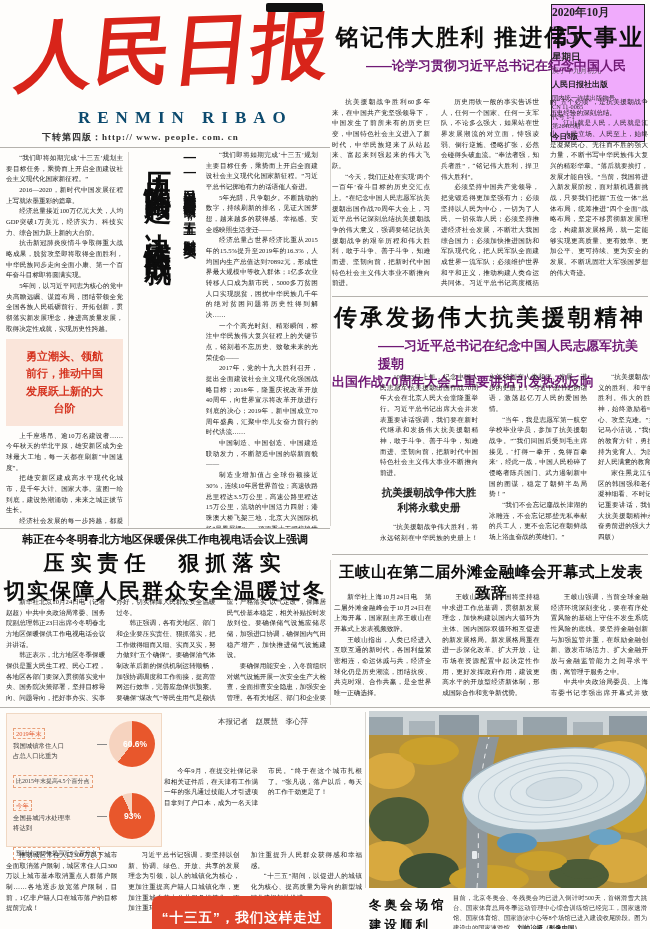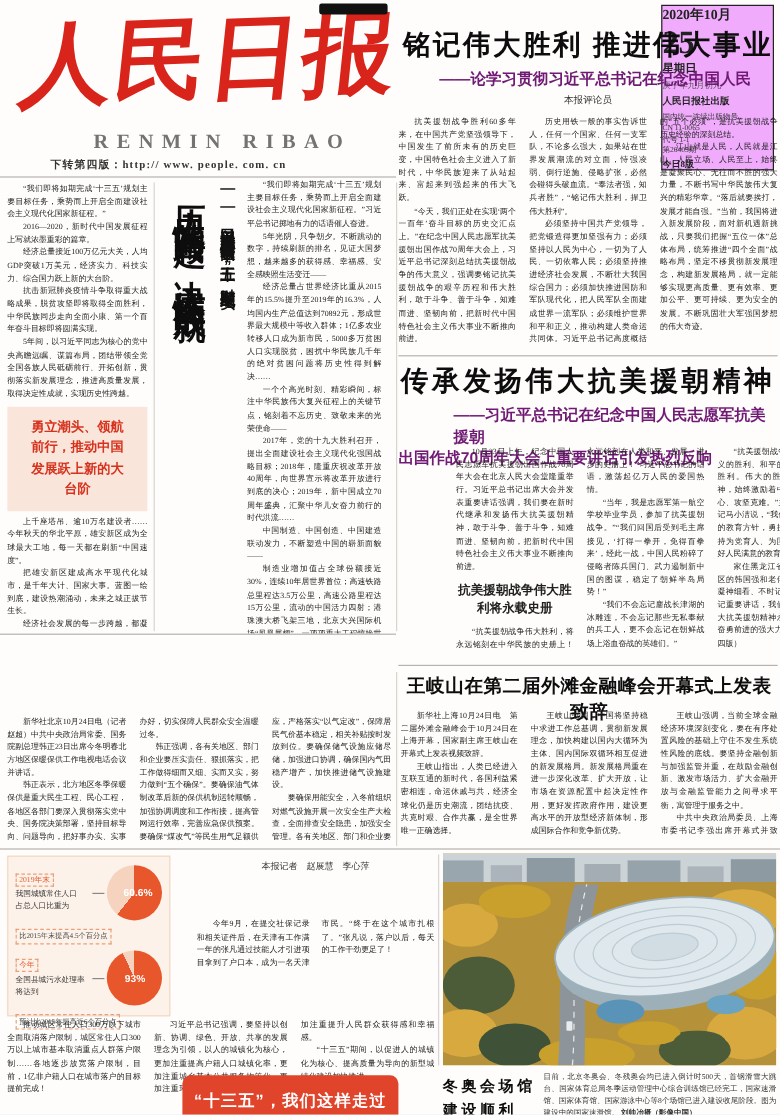--- a/index.html
+++ b/index.html
@@ -9,21 +9,21 @@
   .sans{font-family:"Liberation Sans","DejaVu Sans",sans-serif;}
   .bt{font-size:6.6px;line-height:1.62;text-align:justify;overflow:hidden;}
   .bt p{margin:0;text-indent:2em;}
   .cols3{column-count:3;column-gap:11px;}
   .cols2{column-count:2;column-gap:10px;}
   .rule-h{border-top:1px solid #b5b2ad;}
   .rule-v{border-left:1px solid #d8d5d0;}
   
   .mast-title{color:#d8241a;font-weight:900;font-size:76px;letter-spacing:2px;
       transform:skewX(-8deg) rotate(-2deg);white-space:nowrap;line-height:1;}
-  .mast-roman{color:#737373;font-weight:bold;font-size:17px;letter-spacing:7px;}
+  .mast-roman{color:#0c4a6e;font-weight:bold;font-size:17px;letter-spacing:7px;}
   .mast-web{font-weight:bold;font-size:9px;color:#333;letter-spacing:1px;}
   .datebox{border:1.4px solid #222;text-align:left;padding-top:0;box-sizing:border-box;background:#f0abfc;}
   .datebox .dm{font-weight:bold;font-size:11.5px;}
   .datebox .dd{font-weight:bold;font-size:27px;line-height:1.15;}
   .datebox .dw{font-weight:bold;font-size:9.5px;margin-bottom:2px;}
   .datebox .lun{font-size:7px;color:#555;margin-bottom:3px;}
   .datebox .pub{font-weight:bold;font-size:8px;margin-bottom:3px;}
   .datebox .sm{font-size:6.3px;line-height:1.5;color:#333;}
   .datebox .pg{font-weight:bold;font-size:7.5px;margin-top:1px;}
   
@@ -83,21 +83,20 @@
     <div class="sm">代号 1-1</div>
     <div class="sm">第26405期</div>
     <div class="pg">今日8版</div>
   </div>
 
   <div class="abs rule-h" style="left:0;top:147px;width:330px;"></div>
 
   <div class="abs" style="left:332px;top:6px;width:316px;">
     <div class="hl-main sans" style="font-size:23px;letter-spacing:2px;margin-top:16px;">铭记伟大胜利  推进伟大事业</div>
     <div class="hl-sub sans" style="font-size:13px;margin-top:4px;padding-left:34px;">——论学习贯彻习近平总书记在纪念中国人民</div>
-    <div class="byline" style="margin-top:3px;">本报评论员</div>
   </div>
   <div class="abs bt cols3" style="left:332px;top:97px;width:316px;height:195px;">
       <p>抗美援朝战争胜利60多年来，在中国共产党坚强领导下，中国发生了前所未有的历史巨变，中国特色社会主义进入了新时代，中华民族迎来了从站起来、富起来到强起来的伟大飞跃。</p>
       <p>“今天，我们正处在实现‘两个一百年’奋斗目标的历史交汇点上。”在纪念中国人民志愿军抗美援朝出国作战70周年大会上，习近平总书记深刻总结抗美援朝战争的伟大意义，强调要铭记抗美援朝战争的艰辛历程和伟大胜利，敢于斗争、善于斗争，知难而进、坚韧向前，把新时代中国特色社会主义伟大事业不断推向前进。</p>
       <p>历史用铁一般的事实告诉世人，任何一个国家、任何一支军队，不论多么强大，如果站在世界发展潮流的对立面，恃强凌弱、倒行逆施、侵略扩张，必然会碰得头破血流。“奉法者强，知兵者胜”，“铭记伟大胜利，捍卫伟大胜利”。</p>
       <p>必须坚持中国共产党领导，把党锻造得更加坚强有力；必须坚持以人民为中心，一切为了人民、一切依靠人民；必须坚持推进经济社会发展，不断壮大我国综合国力；必须加快推进国防和军队现代化，把人民军队全面建成世界一流军队；必须维护世界和平和正义，推动构建人类命运共同体。习近平总书记高度概括的“五个必须”，是抗美援朝战争历史经验的深刻总结。</p>
       <p>江山就是人民，人民就是江山。人民立场、人民至上，始终是凝聚民心、无往而不胜的强大力量，不断书写中华民族伟大复兴的精彩华章。“落后就要挨打，发展才能自强。”当前，我国将进入新发展阶段，面对新机遇新挑战，只要我们把握“五位一体”总体布局，统筹推进“四个全面”战略布局，坚定不移贯彻新发展理念，构建新发展格局，就一定能够实现更高质量、更有效率、更加公平、更可持续、更为安全的发展。不断巩固壮大军强国梦想的伟大奇迹。</p>
     </div>
 
   <div class="abs rule-h" style="left:332px;top:296px;width:316px;"></div>
@@ -150,40 +149,45 @@
         <p>经济总量占世界经济比重从2015年的15.5%提升至2019年的16.3%，人均国内生产总值达到70892元，形成世界最大规模中等收入群体；1亿多农业转移人口成为新市民，5000多万贫困人口实现脱贫，困扰中华民族几千年的绝对贫困问题将历史性得到解决……</p>
         <p>一个个高光时刻、精彩瞬间，标注中华民族伟大复兴征程上的关键节点，铭刻着不忘历史、致敬未来的光荣使命——</p>
         <p>2017年，党的十九大胜利召开，提出全面建设社会主义现代化强国战略目标；2018年，隆重庆祝改革开放40周年，向世界宣示将改革开放进行到底的决心；2019年，新中国成立70周年盛典，汇聚中华儿女奋力前行的时代洪流……</p>
         <p>中国制造、中国创造、中国建造联动发力，不断塑造中国的崭新面貌——</p>
         <p>制造业增加值占全球份额接近30%，连续10年居世界首位；高速铁路总里程达3.5万公里，高速公路里程达15万公里，流动的中国活力四射；港珠澳大桥飞架三地，北京大兴国际机场“凤凰展翅”，一项项重大工程惊艳世界；C919大型客机飞上蓝天，“中国天眼”落成启用，北斗导航系统正式开通，5G网络加速成型，创新浪潮持续迸发……</p>
       </div>
   </div>
 
   <div class="abs rule-h" style="left:0;top:528px;width:330px;"></div>
 
+  <div class="abs" style="left:0;top:532px;width:330px;">
+    <div class="kicker sans" style="font-size:11px;">韩正在今冬明春北方地区保暖保供工作电视电话会议上强调</div>
+    <div class="hl-main" style="font-size:21px;letter-spacing:6px;margin-top:2px;">压实责任　狠抓落实</div>
+    <div class="hl-main" style="font-size:21px;letter-spacing:2px;">切实保障人民群众安全温暖过冬</div>
+  </div>
   <div class="abs bt cols3" style="left:6px;top:597px;width:320px;height:108px;">
       <p>新华社北京10月24日电（记者赵超）中共中央政治局常委、国务院副总理韩正23日出席今冬明春北方地区保暖保供工作电视电话会议并讲话。</p>
       <p>韩正表示，北方地区冬季保暖保供是重大民生工程、民心工程，各地区各部门要深入贯彻落实党中央、国务院决策部署，坚持目标导向、问题导向，把好事办实、实事办好，切实保障人民群众安全温暖过冬。</p>
       <p>韩正强调，各有关地区、部门和企业要压实责任、狠抓落实，把工作做得细而又细、实而又实，努力做到“五个确保”。要确保油气体制改革后新的保供机制运转顺畅，加强协调调度和工作衔接，提高管网运行效率，完善应急保供预案。要确保“煤改气”等民生用气足额供应，严格落实“以气定改”，保障居民气价基本稳定，相关补贴按时发放到位。要确保储气设施应储尽储，加强进口协调，确保国内气田稳产增产，加快推进储气设施建设。</p>
       <p>要确保用能安全，入冬前组织对燃气设施开展一次安全生产大检查，全面排查安全隐患，加强安全管理。各有关地区、部门和企业要建立供暖季保供日调度机制，加强供需情况监测调度，及时协调解决问题。</p>
     </div>
 
   <div class="abs rule-v" style="left:330px;top:560px;height:145px;"></div>
   <div class="abs hl-main" style="left:334px;top:562px;width:314px;font-size:15.5px;letter-spacing:0.5px;">王岐山在第二届外滩金融峰会开幕式上发表致辞</div>
   <div class="abs bt cols3" style="left:334px;top:592px;width:314px;height:112px;">
       <p>新华社上海10月24日电　第二届外滩金融峰会于10月24日在上海开幕，国家副主席王岐山在开幕式上发表视频致辞。</p>
       <p>王岐山指出，人类已经进入互联互通的新时代，各国利益紧密相连，命运休戚与共，经济全球化仍是历史潮流，团结抗疫、共克时艰、合作共赢，是全世界唯一正确选择。</p>
       <p>王岐山强调，中国将坚持稳中求进工作总基调，贯彻新发展理念，加快构建以国内大循环为主体、国内国际双循环相互促进的新发展格局。新发展格局重在进一步深化改革、扩大开放，让市场在资源配置中起决定性作用，更好发挥政府作用，建设更高水平的开放型经济新体制，形成国际合作和竞争新优势。</p>
       <p>王岐山强调，当前全球金融经济环境深刻变化，要在有序处置风险的基础上守住不发生系统性风险的底线。要坚持金融创新与加强监管并重，在鼓励金融创新、激发市场活力、扩大金融开放与金融监管能力之间寻求平衡，寓管理于服务之中。</p>
       <p>中共中央政治局委员、上海市委书记李强出席开幕式并致辞。</p>
     </div>
 
   <div class="abs rule-h" style="left:0;top:707px;width:650px;"></div>
 
-  <div class="abs chartbox" style="left:6px;top:713px;width:136px;height:134px;">
+  <div class="abs chartbox" style="left:6px;top:713px;width:156px;height:134px;">
     <div class="cgroup">
       <div class="clabels">
         <span class="cprefix">2019年末</span>
         <div>我国城镇常住人口</div>
         <div>占总人口比重为</div>
       </div>
       <div class="dashline"></div>
       <div class="pie" style="background: conic-gradient(rgb(232, 87, 44) 0deg, rgb(232, 87, 44) 60.6%, rgb(246, 211, 191) 60.6%, rgb(246, 211, 191) 100%);">
         <span class="pieval" style="left:14px;top:18px;">60.6%</span>
       </div>

